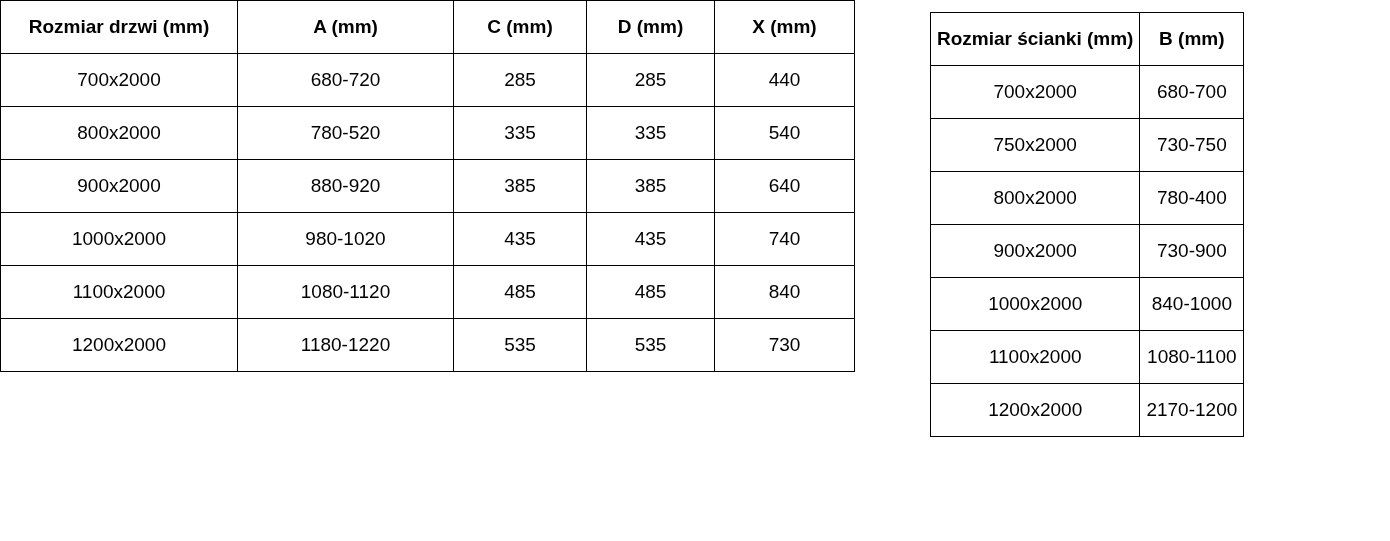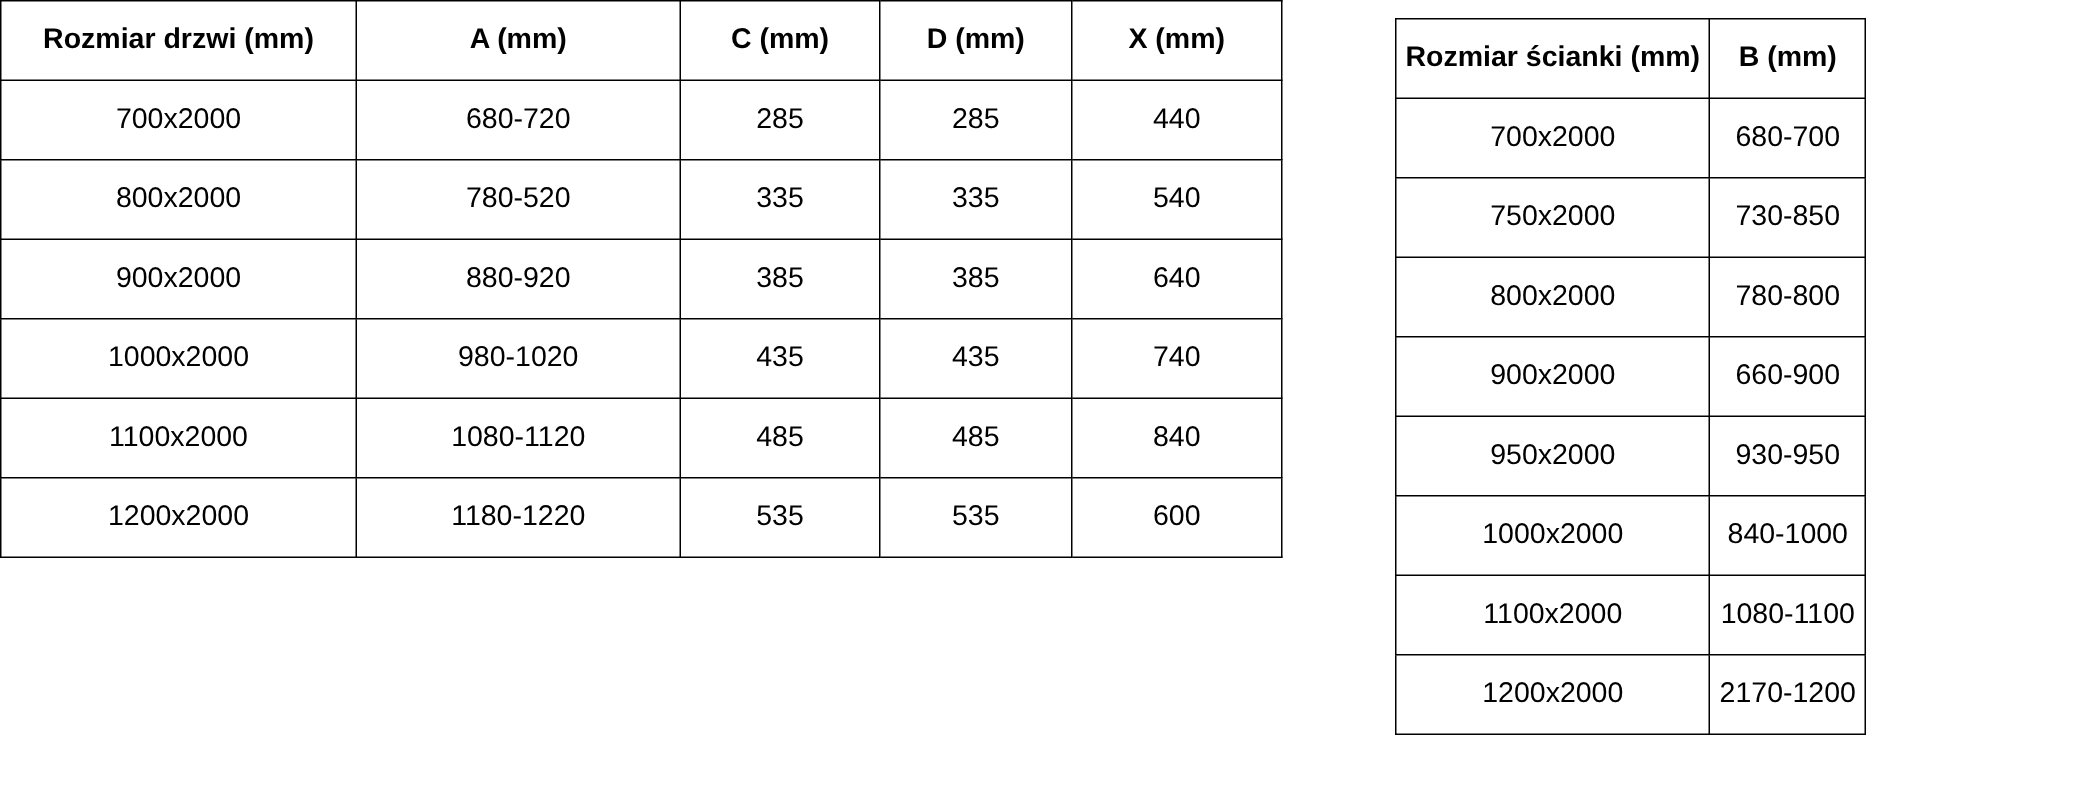--- a/index.html
+++ b/index.html
@@ -117,21 +117,21 @@
         <td>1080-1120</td>
         <td>485</td>
         <td>485</td>
         <td>840</td>
       </tr>
       <tr>
         <td>1200x2000</td>
         <td>1180-1220</td>
         <td>535</td>
         <td>535</td>
-        <td>600</td>
+        <td>730</td>
       </tr>
     </tbody>
   </table>
 
   <table class="spec" id="wall-table">
     <colgroup>
       <col class="w0">
         <col class="w1">
     </colgroup>
     <thead>
@@ -140,33 +140,29 @@
         <th>B (mm)</th>
       </tr>
     </thead>
     <tbody>
       <tr>
         <td>700x2000</td>
         <td>680-700</td>
       </tr>
       <tr>
         <td>750x2000</td>
-        <td>730-850</td>
+        <td>730-750</td>
       </tr>
       <tr>
         <td>800x2000</td>
-        <td>780-800</td>
+        <td>780-400</td>
       </tr>
       <tr>
         <td>900x2000</td>
-        <td>660-900</td>
-      </tr>
-      <tr>
-        <td>950x2000</td>
-        <td>930-950</td>
+        <td>730-900</td>
       </tr>
       <tr>
         <td>1000x2000</td>
         <td>840-1000</td>
       </tr>
       <tr>
         <td>1100x2000</td>
         <td>1080-1100</td>
       </tr>
       <tr>

